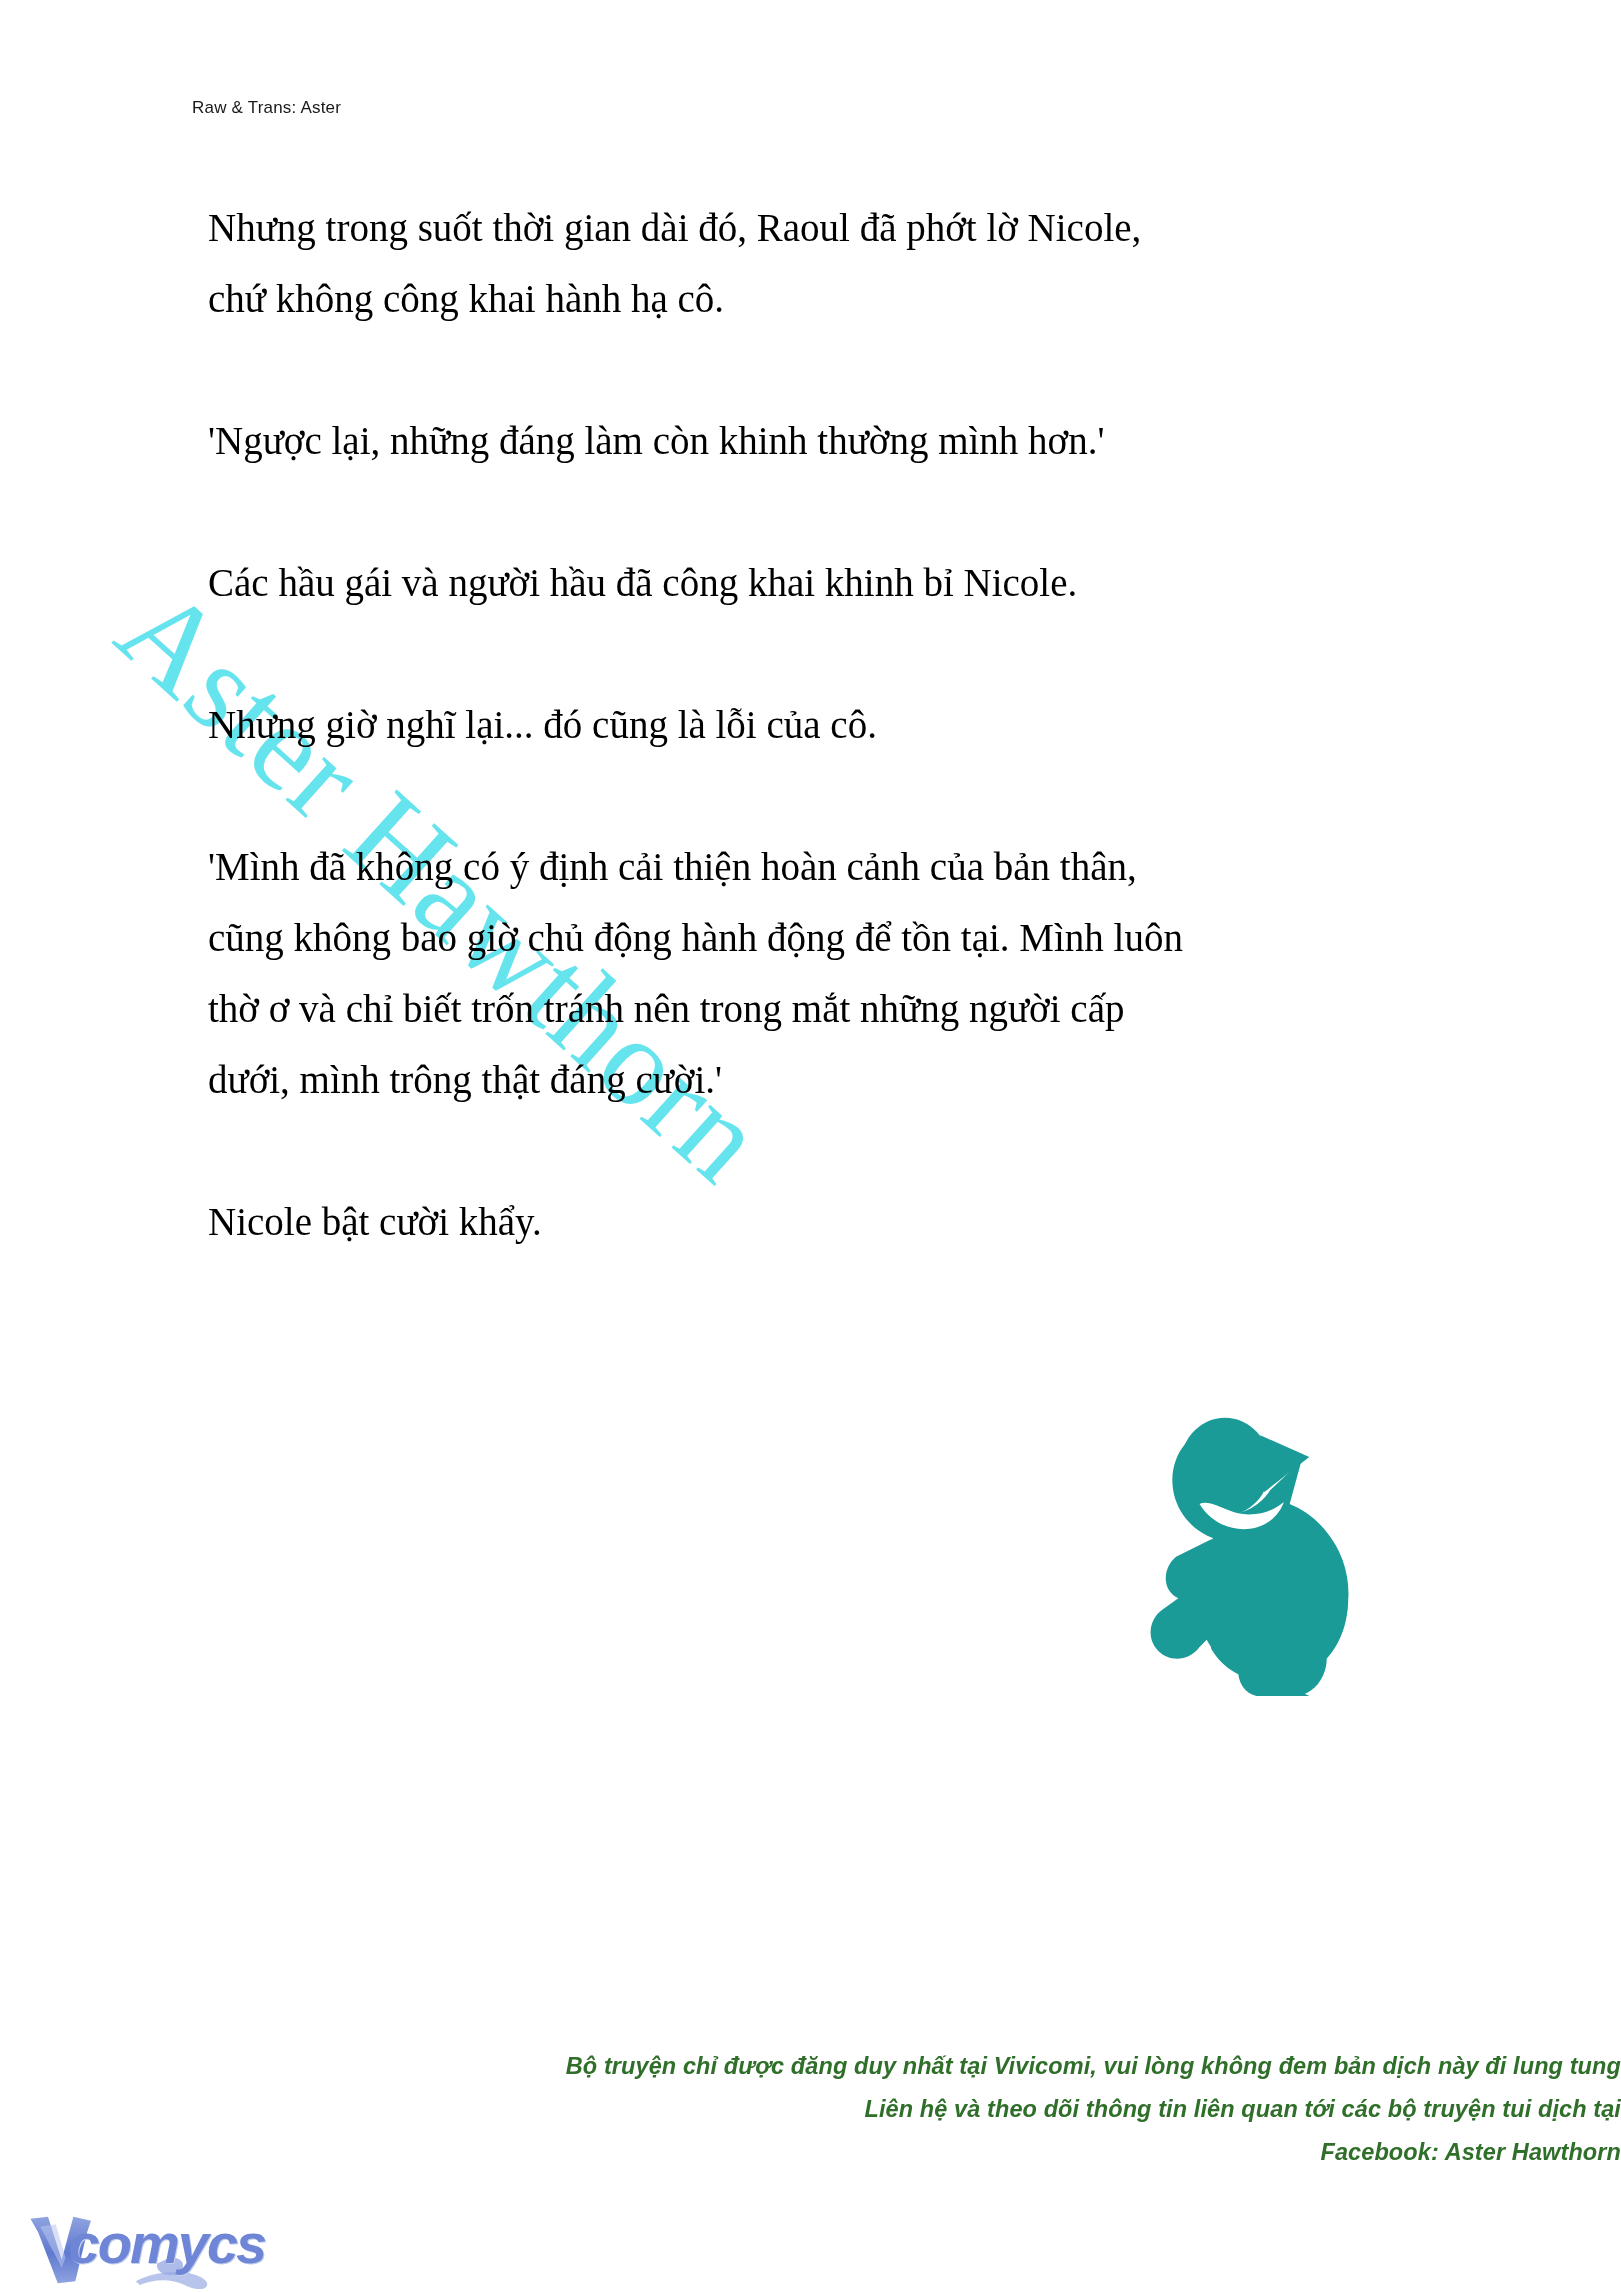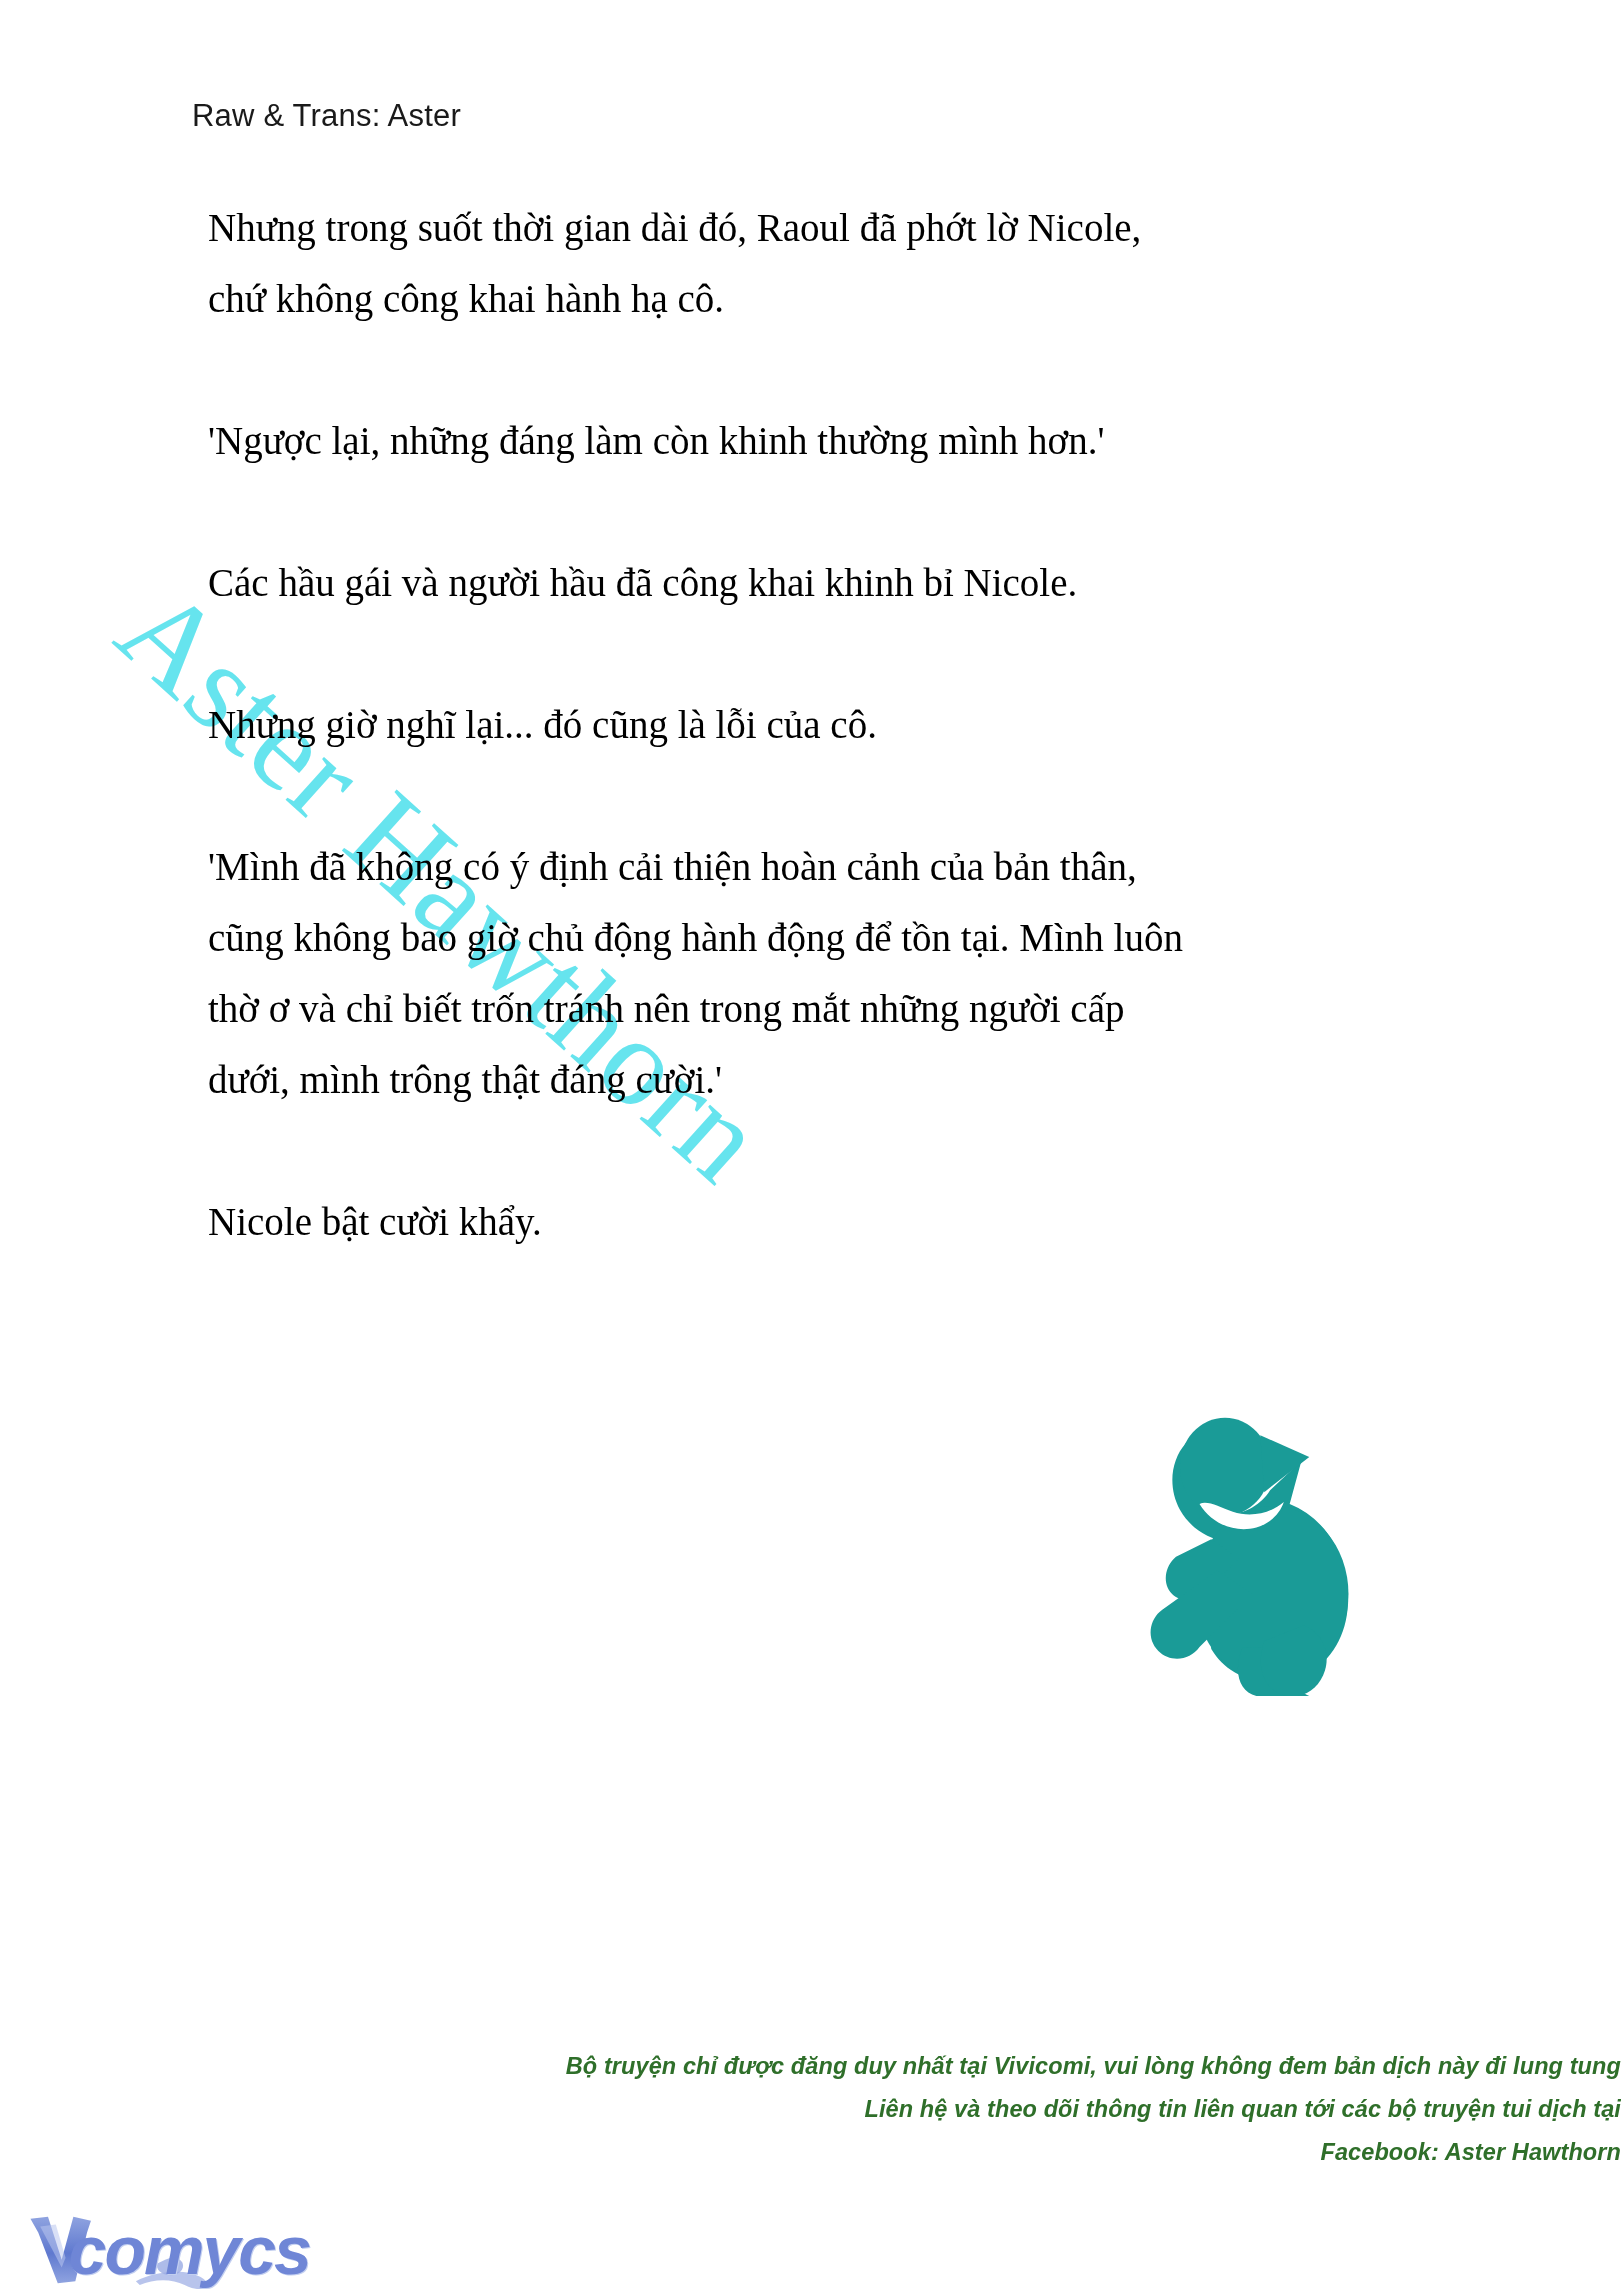--- a/index.html
+++ b/index.html
@@ -20,21 +20,21 @@
     inset: 0;
     background: #ffffff;
   }
 
   
   #header {
     position: absolute;
     left: 192px;
     top: 98px;
     font-family: "Liberation Sans", "DejaVu Sans", sans-serif;
-    font-size: 31px;
+    font-size: 17px;
     color: #1a1a1a;
     letter-spacing: 0.2px;
     white-space: nowrap;
   }
 
   
   #body-text {
     position: absolute;
     left: 192px;
     top: 192px;
@@ -113,21 +113,21 @@
     height: 82px;
     z-index: 5;
   }
   #logo .logo-word {
     position: absolute;
     left: 51px;
     top: 3.9px;
     font-family: "Liberation Sans", "DejaVu Sans", sans-serif;
     font-style: italic;
     font-weight: bold;
-    font-size: 68px;
+    font-size: 56px;
     color: #6f86d6;
     letter-spacing: -2px;
     text-shadow: 1px 1px 0 #c3cff0;
   }
 </style>
 </head>
 <body>
 
 <div id="page">
 

